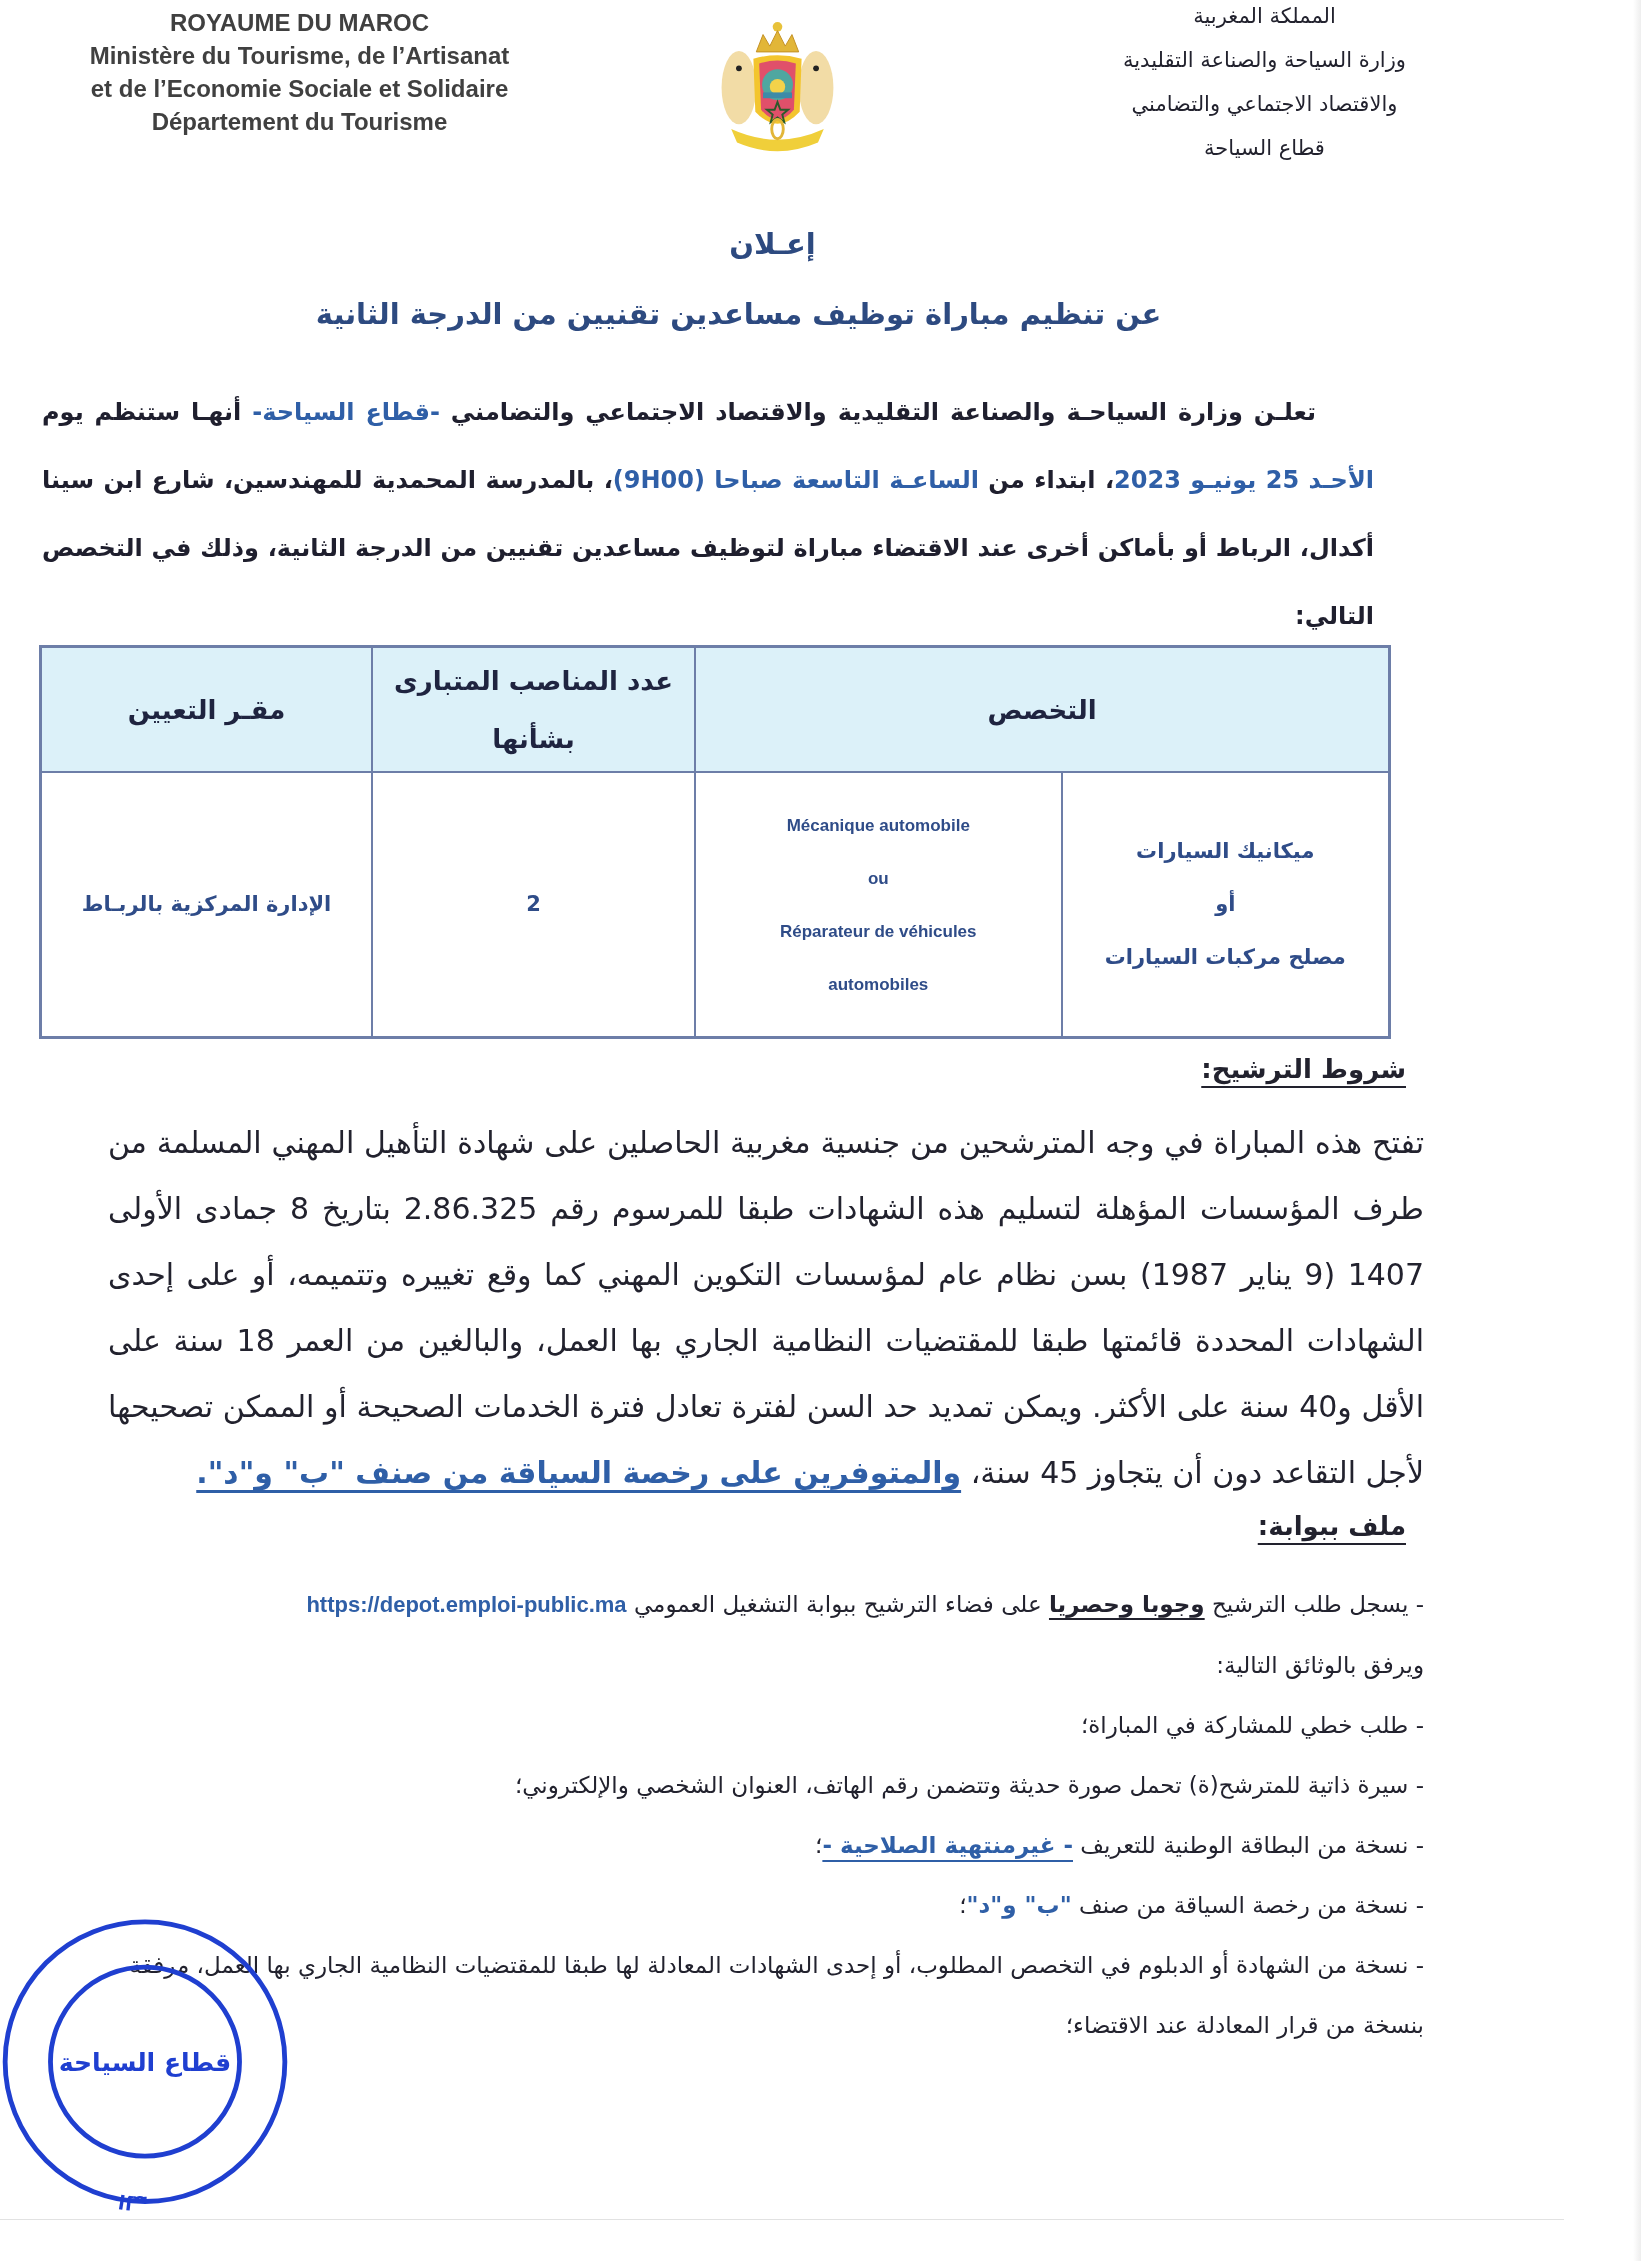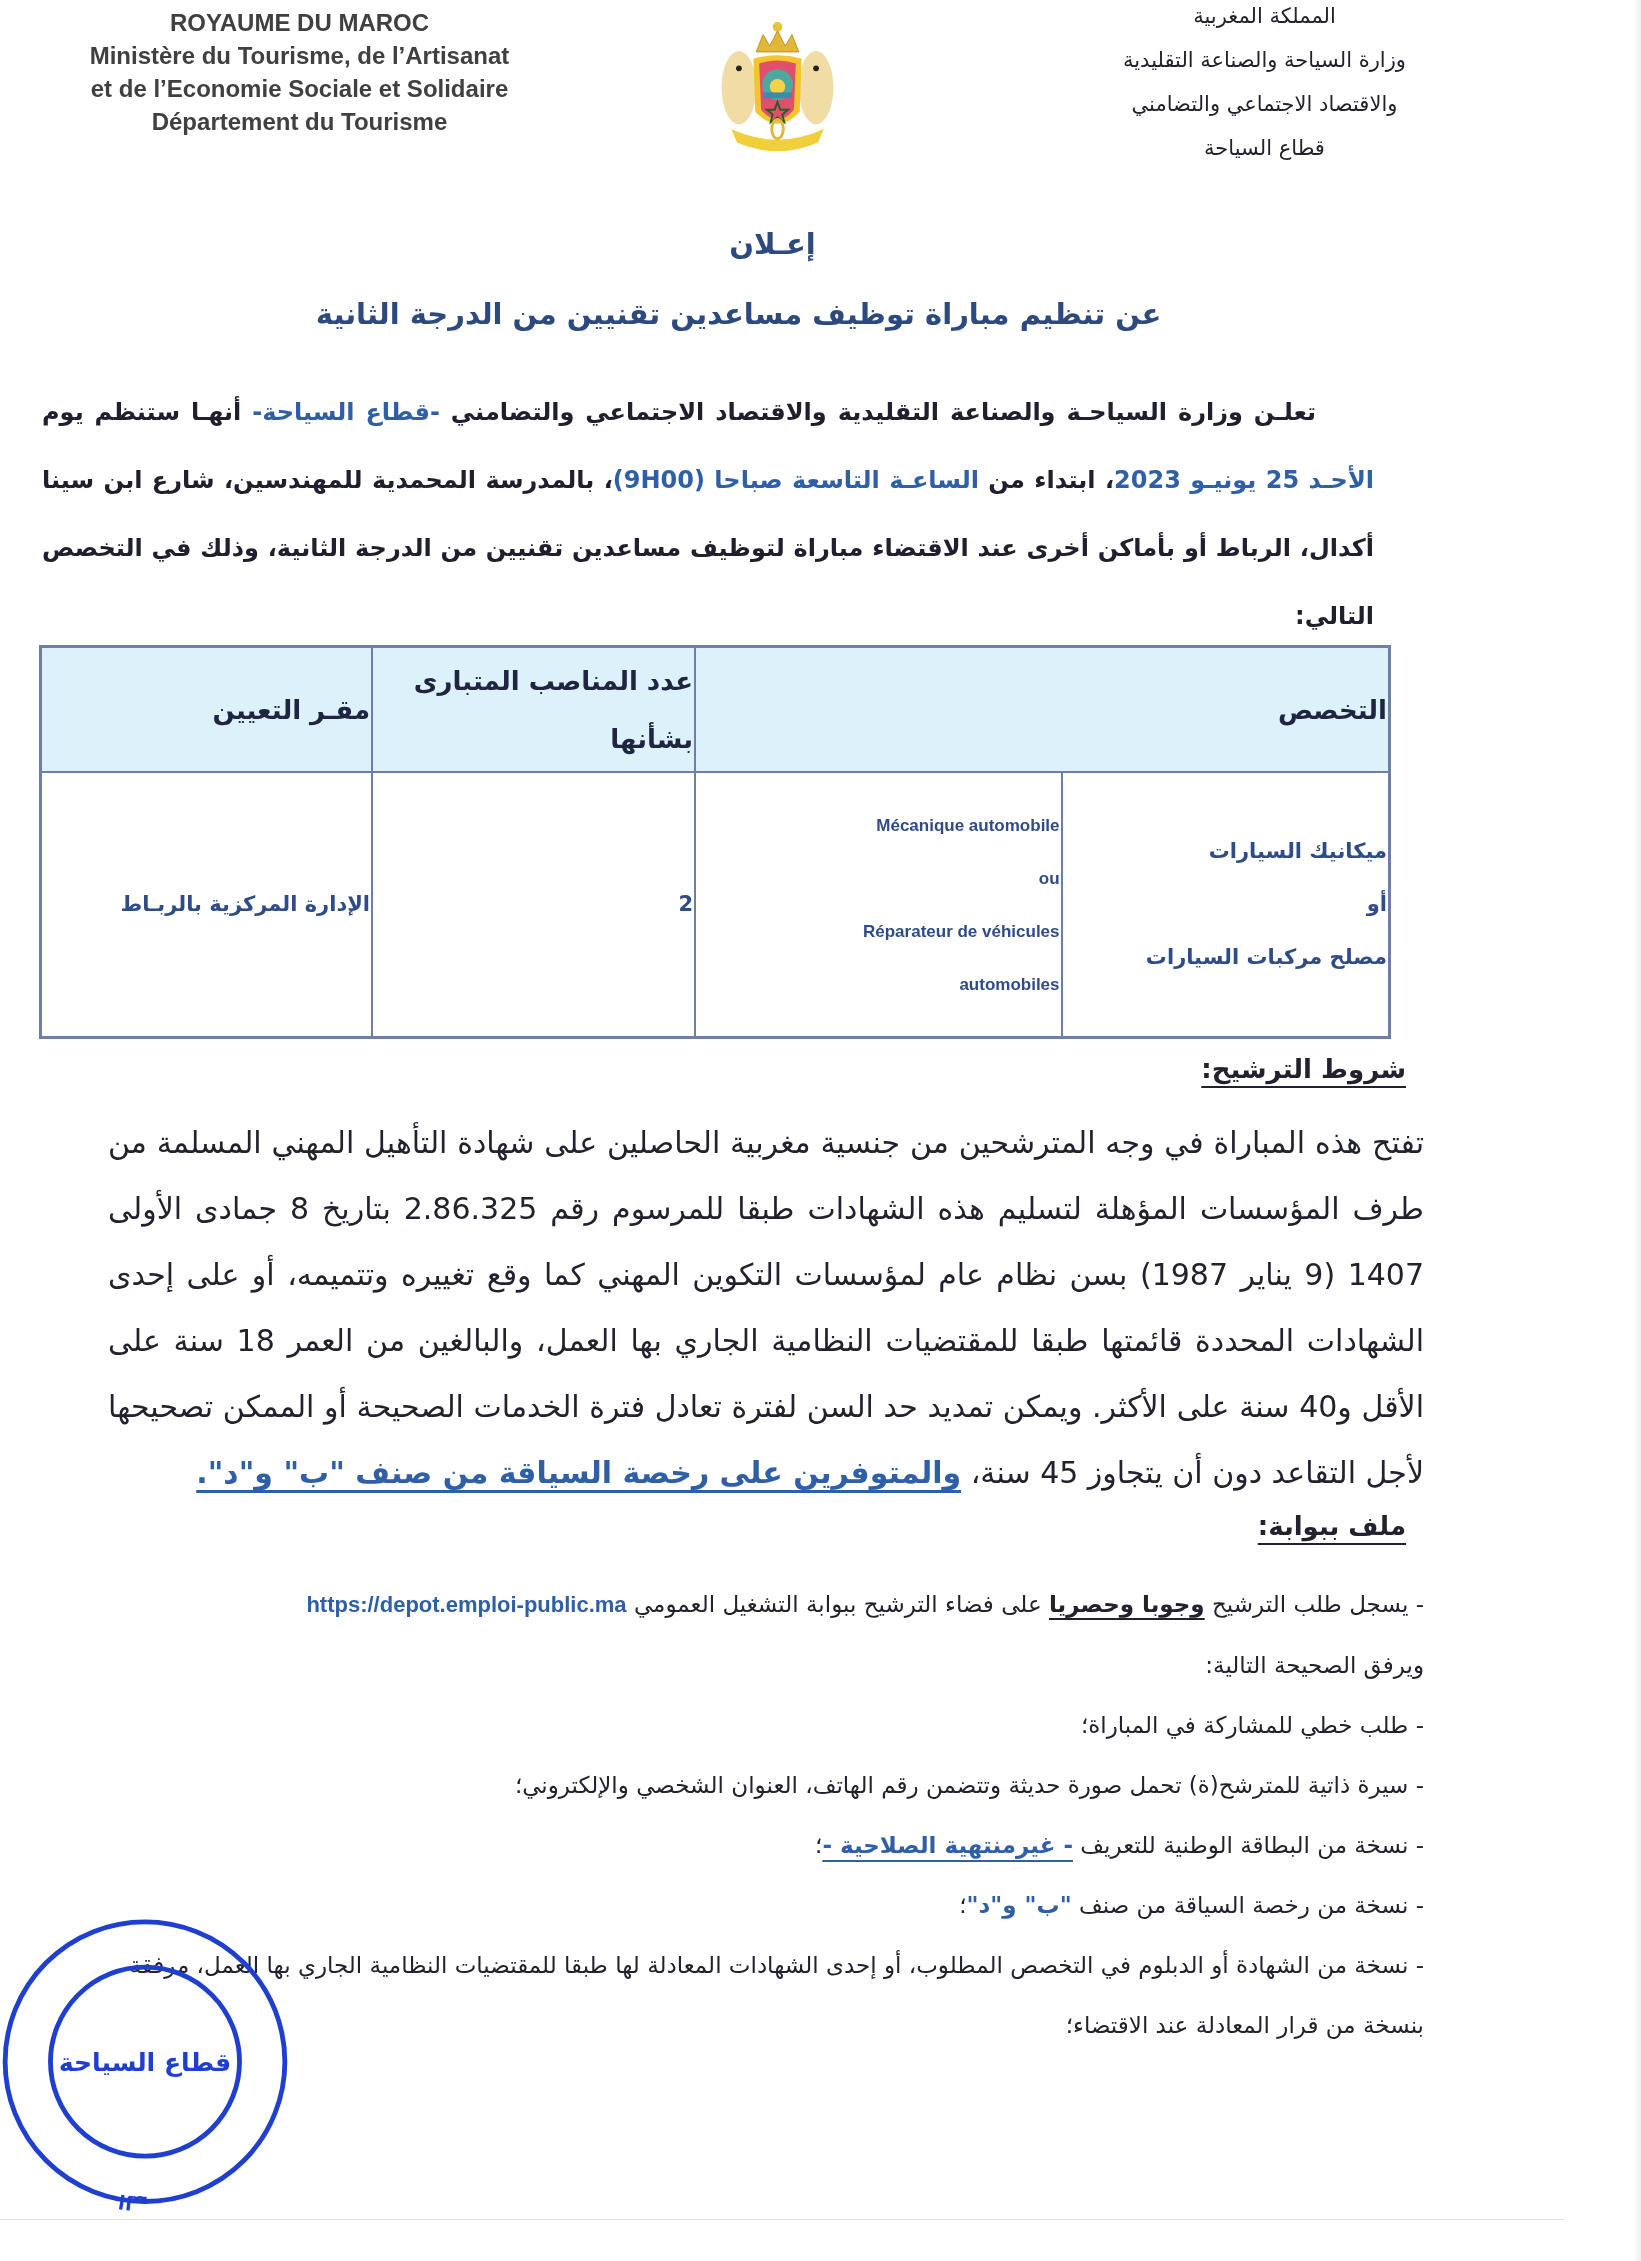--- a/index.html
+++ b/index.html
@@ -22,21 +22,21 @@
 
   
   .intro { position: absolute; left: 42px; width: 1332px; top: 378px; direction: rtl; text-align: justify;
            font-weight: bold; font-size: 24px; line-height: 68px; color: #1f1f2e; }
   .intro .indent { display: inline-block; width: 58px; }
   .blue { color: #2f5fa7; }
 
   
   .tbl { position: absolute; left: 39px; top: 645px; width: 1352px; border-collapse: collapse; direction: rtl;
          border: 3.9px solid #6d7ea8; }
-  .tbl td, .tbl th { border: 2.9px solid #6d7ea8; text-align: right; vertical-align: middle; }
+  .tbl td, .tbl th { border: 2.9px solid #6d7ea8; text-align: center; vertical-align: middle; }
   .tbl th { background: #dcf1f9; height: 121px; font-size: 26px; font-weight: bold; color: #1f2440; line-height: 58px; }
   .tbl td { height: 261px; font-weight: bold; font-size: 21px; color: #2f4c88; line-height: 53px; }
   .tbl td.fr { font-family: "Liberation Sans", sans-serif; font-size: 17px; margin-left: 42px; }
 
   
   .sec-h { position: absolute; right: 235px; direction: rtl; font-weight: bold; font-size: 26px;
            text-decoration: underline; text-decoration-thickness: 1.9px; text-underline-offset: 7.7px; color: #22222e; }
   .cond { position: absolute; left: 92px; width: 1316px; top: 1110px; direction: rtl; text-align: justify;
           font-size: 30px; line-height: 66px; color: #22222e; margin-left: 16px; }
   .link-u { color: #2f5fa7; font-weight: bold; text-decoration: underline; text-underline-offset: 6.8px; }
@@ -117,21 +117,21 @@
     </tr>
   </tbody>
     </table>
 
   <div class="sec-h" style="top:1054px">شروط الترشيح:</div>
   <div class="cond"><span>تفتح هذه المباراة في وجه المترشحين من جنسية مغربية الحاصلين على شهادة التأهيل المهني المسلمة من طرف المؤسسات المؤهلة لتسليم هذه الشهادات طبقا للمرسوم رقم 2.86.325 بتاريخ 8 جمادى الأولى 1407 (9 يناير 1987) بسن نظام عام لمؤسسات التكوين المهني كما وقع تغييره وتتميمه، أو على إحدى الشهادات المحددة قائمتها طبقا للمقتضيات النظامية الجاري بها العمل، والبالغين من العمر 18 سنة على الأقل و40 سنة على الأكثر. ويمكن تمديد حد السن لفترة تعادل فترة الخدمات الصحيحة أو الممكن تصحيحها لأجل التقاعد دون أن يتجاوز 45 سنة، </span><span class="link-u">والمتوفرين على رخصة السياقة من صنف "ب" و"د".</span></div>
 
   <div class="sec-h" style="top:1511px">ملف ببوابة:</div>
   <div class="dossier">
     <p><span>- يسجل طلب الترشيح </span><u>وجوبا وحصريا</u><span> على فضاء الترشيح ببوابة التشغيل العمومي </span><span class="url">https://depot.emploi-public.ma</span></p>
-    <p>ويرفق الصحيحة التالية:</p>
+    <p>ويرفق بالوثائق التالية:</p>
     <p>- طلب خطي للمشاركة في المباراة؛</p>
     <p>- سيرة ذاتية للمترشح(ة) تحمل صورة حديثة وتتضمن رقم الهاتف، العنوان الشخصي والإلكتروني؛</p>
     <p><span>- نسخة من البطاقة الوطنية للتعريف </span><span class="link-u">- غيرمنتهية الصلاحية -</span><span>؛</span></p>
     <p><span>- نسخة من رخصة السياقة من صنف </span><span class="blue" style="font-weight:bold">"ب" و"د"</span><span>؛</span></p>
     <p>- نسخة من الشهادة أو الدبلوم في التخصص المطلوب، أو إحدى الشهادات المعادلة لها طبقا للمقتضيات النظامية الجاري بها العمل، مرفقة بنسخة من قرار المعادلة عند الاقتضاء؛</p>
   </div>
 
   <svg class="stamp" viewBox="0 0 300 310">
     <defs>
       <path id="stampArc" d="M150 290 A140 140 0 1 1 150.1 290"></path>

